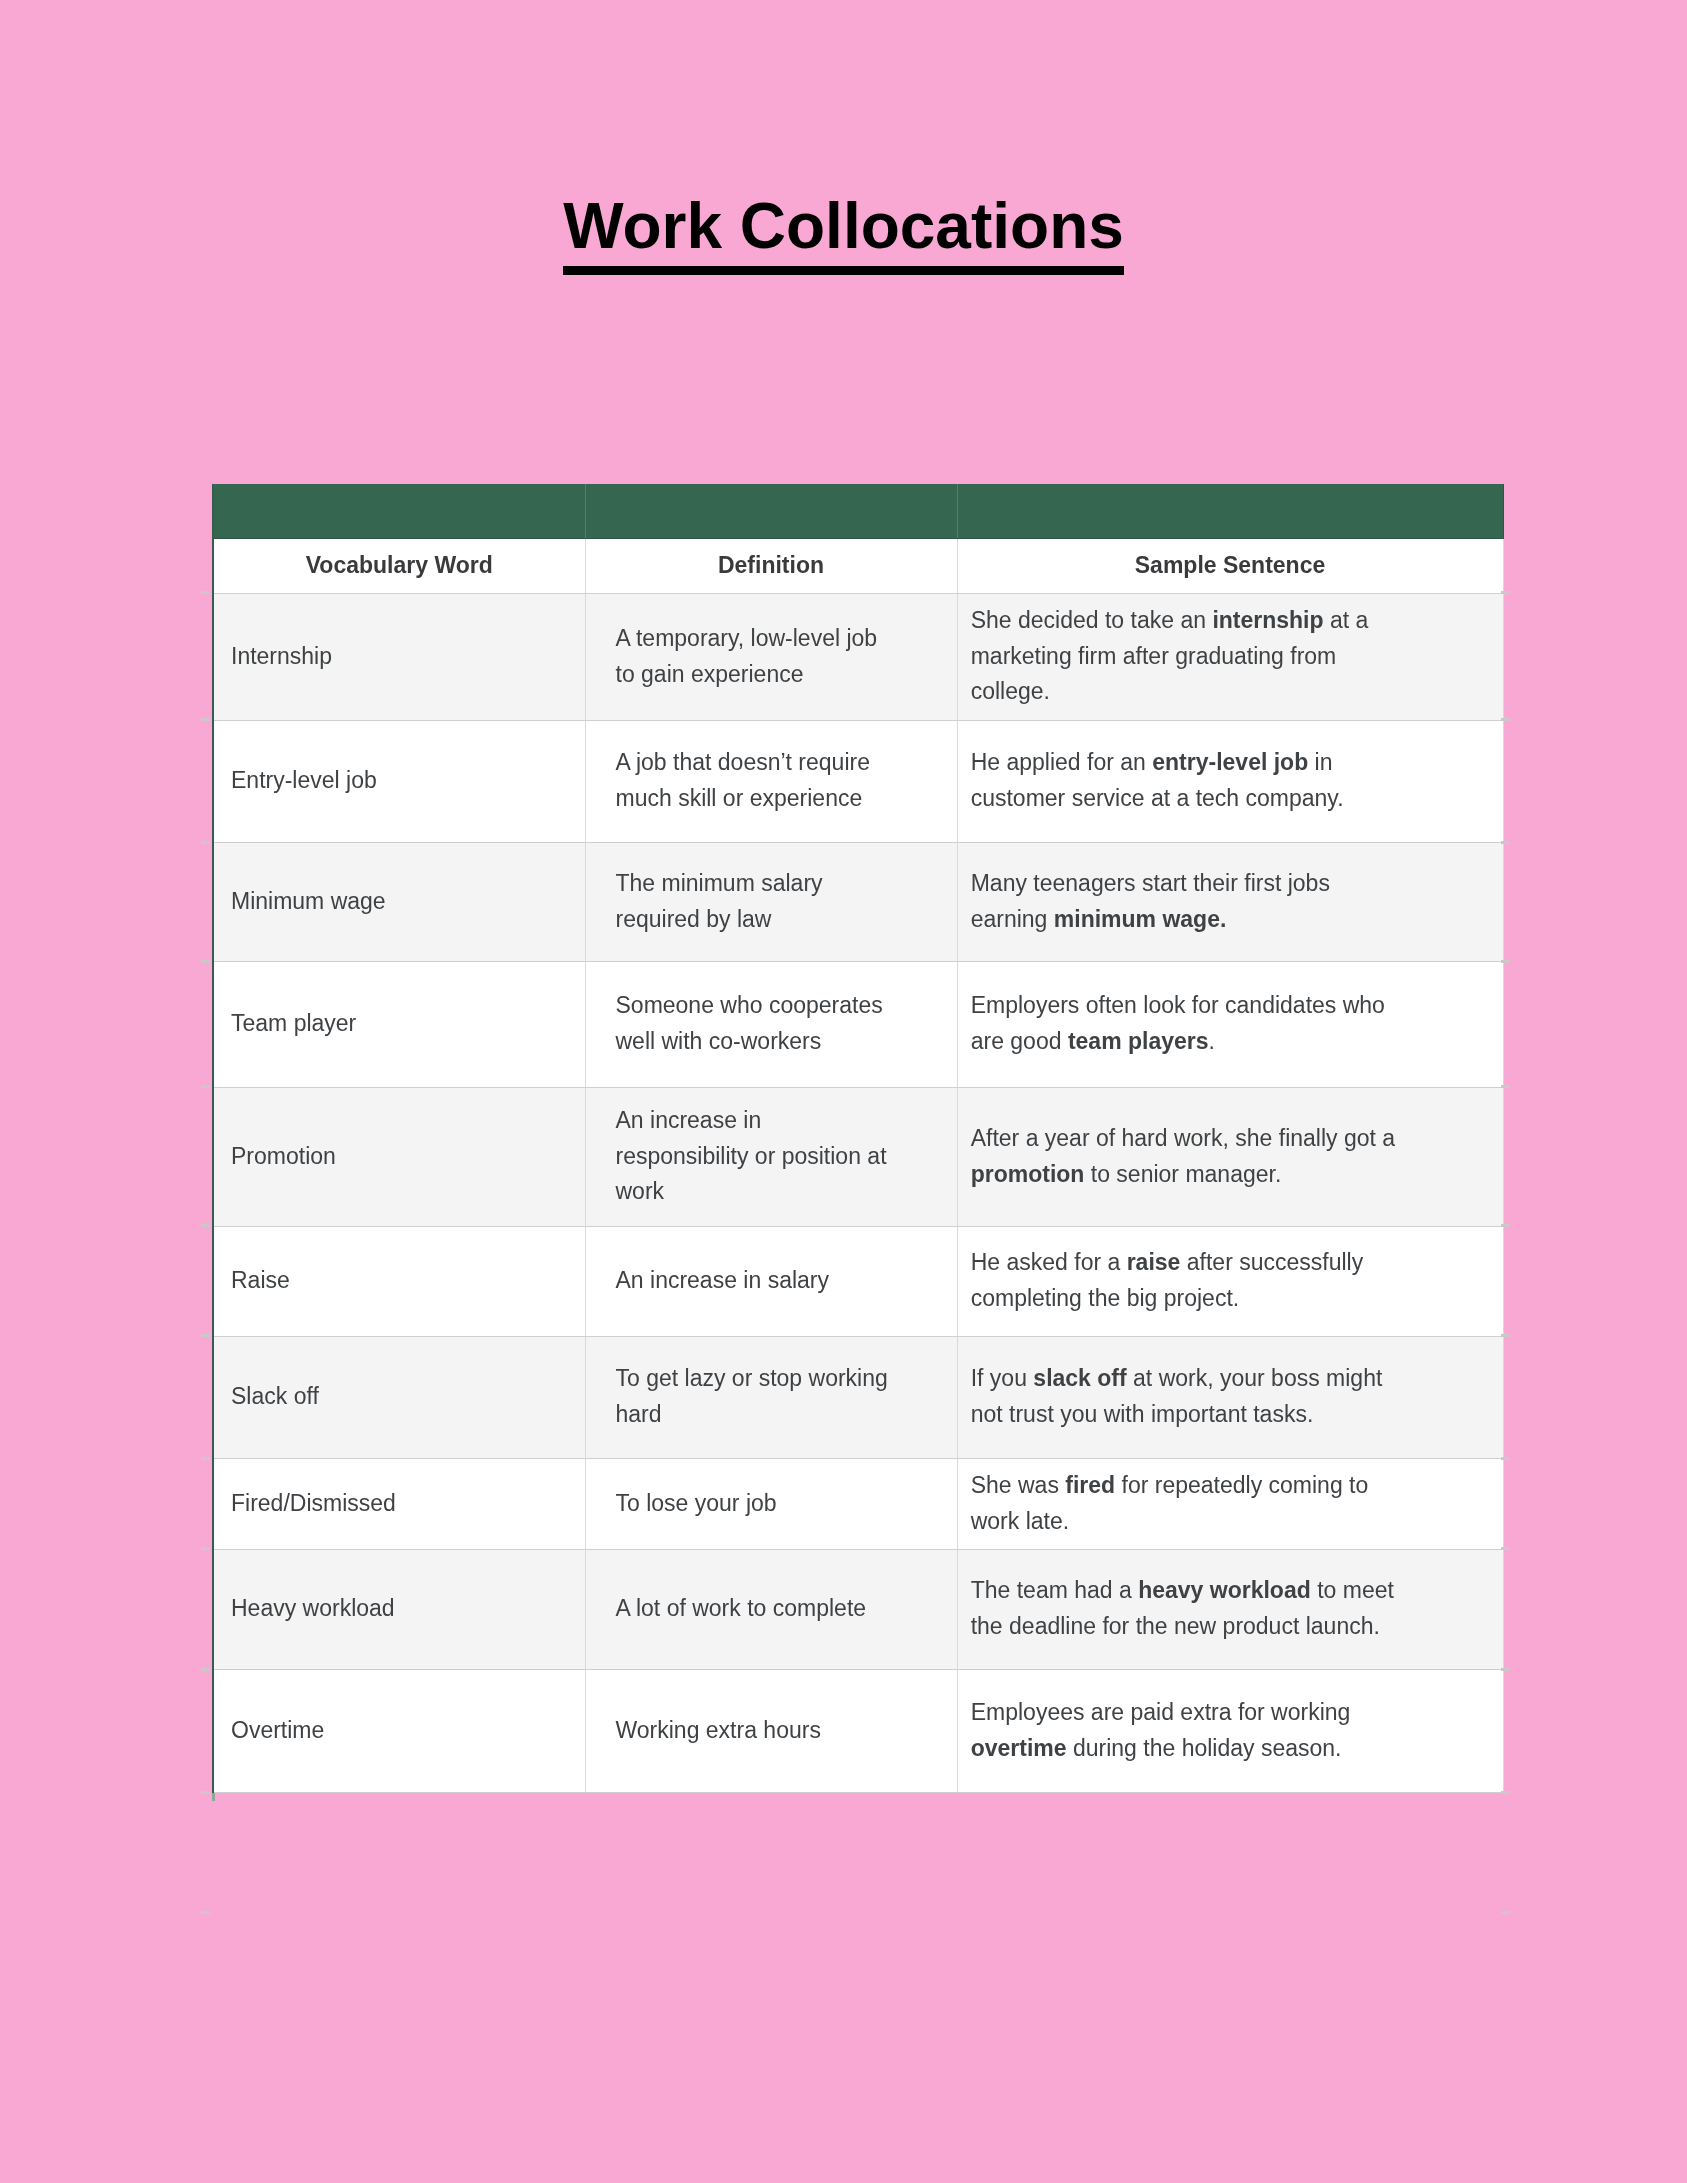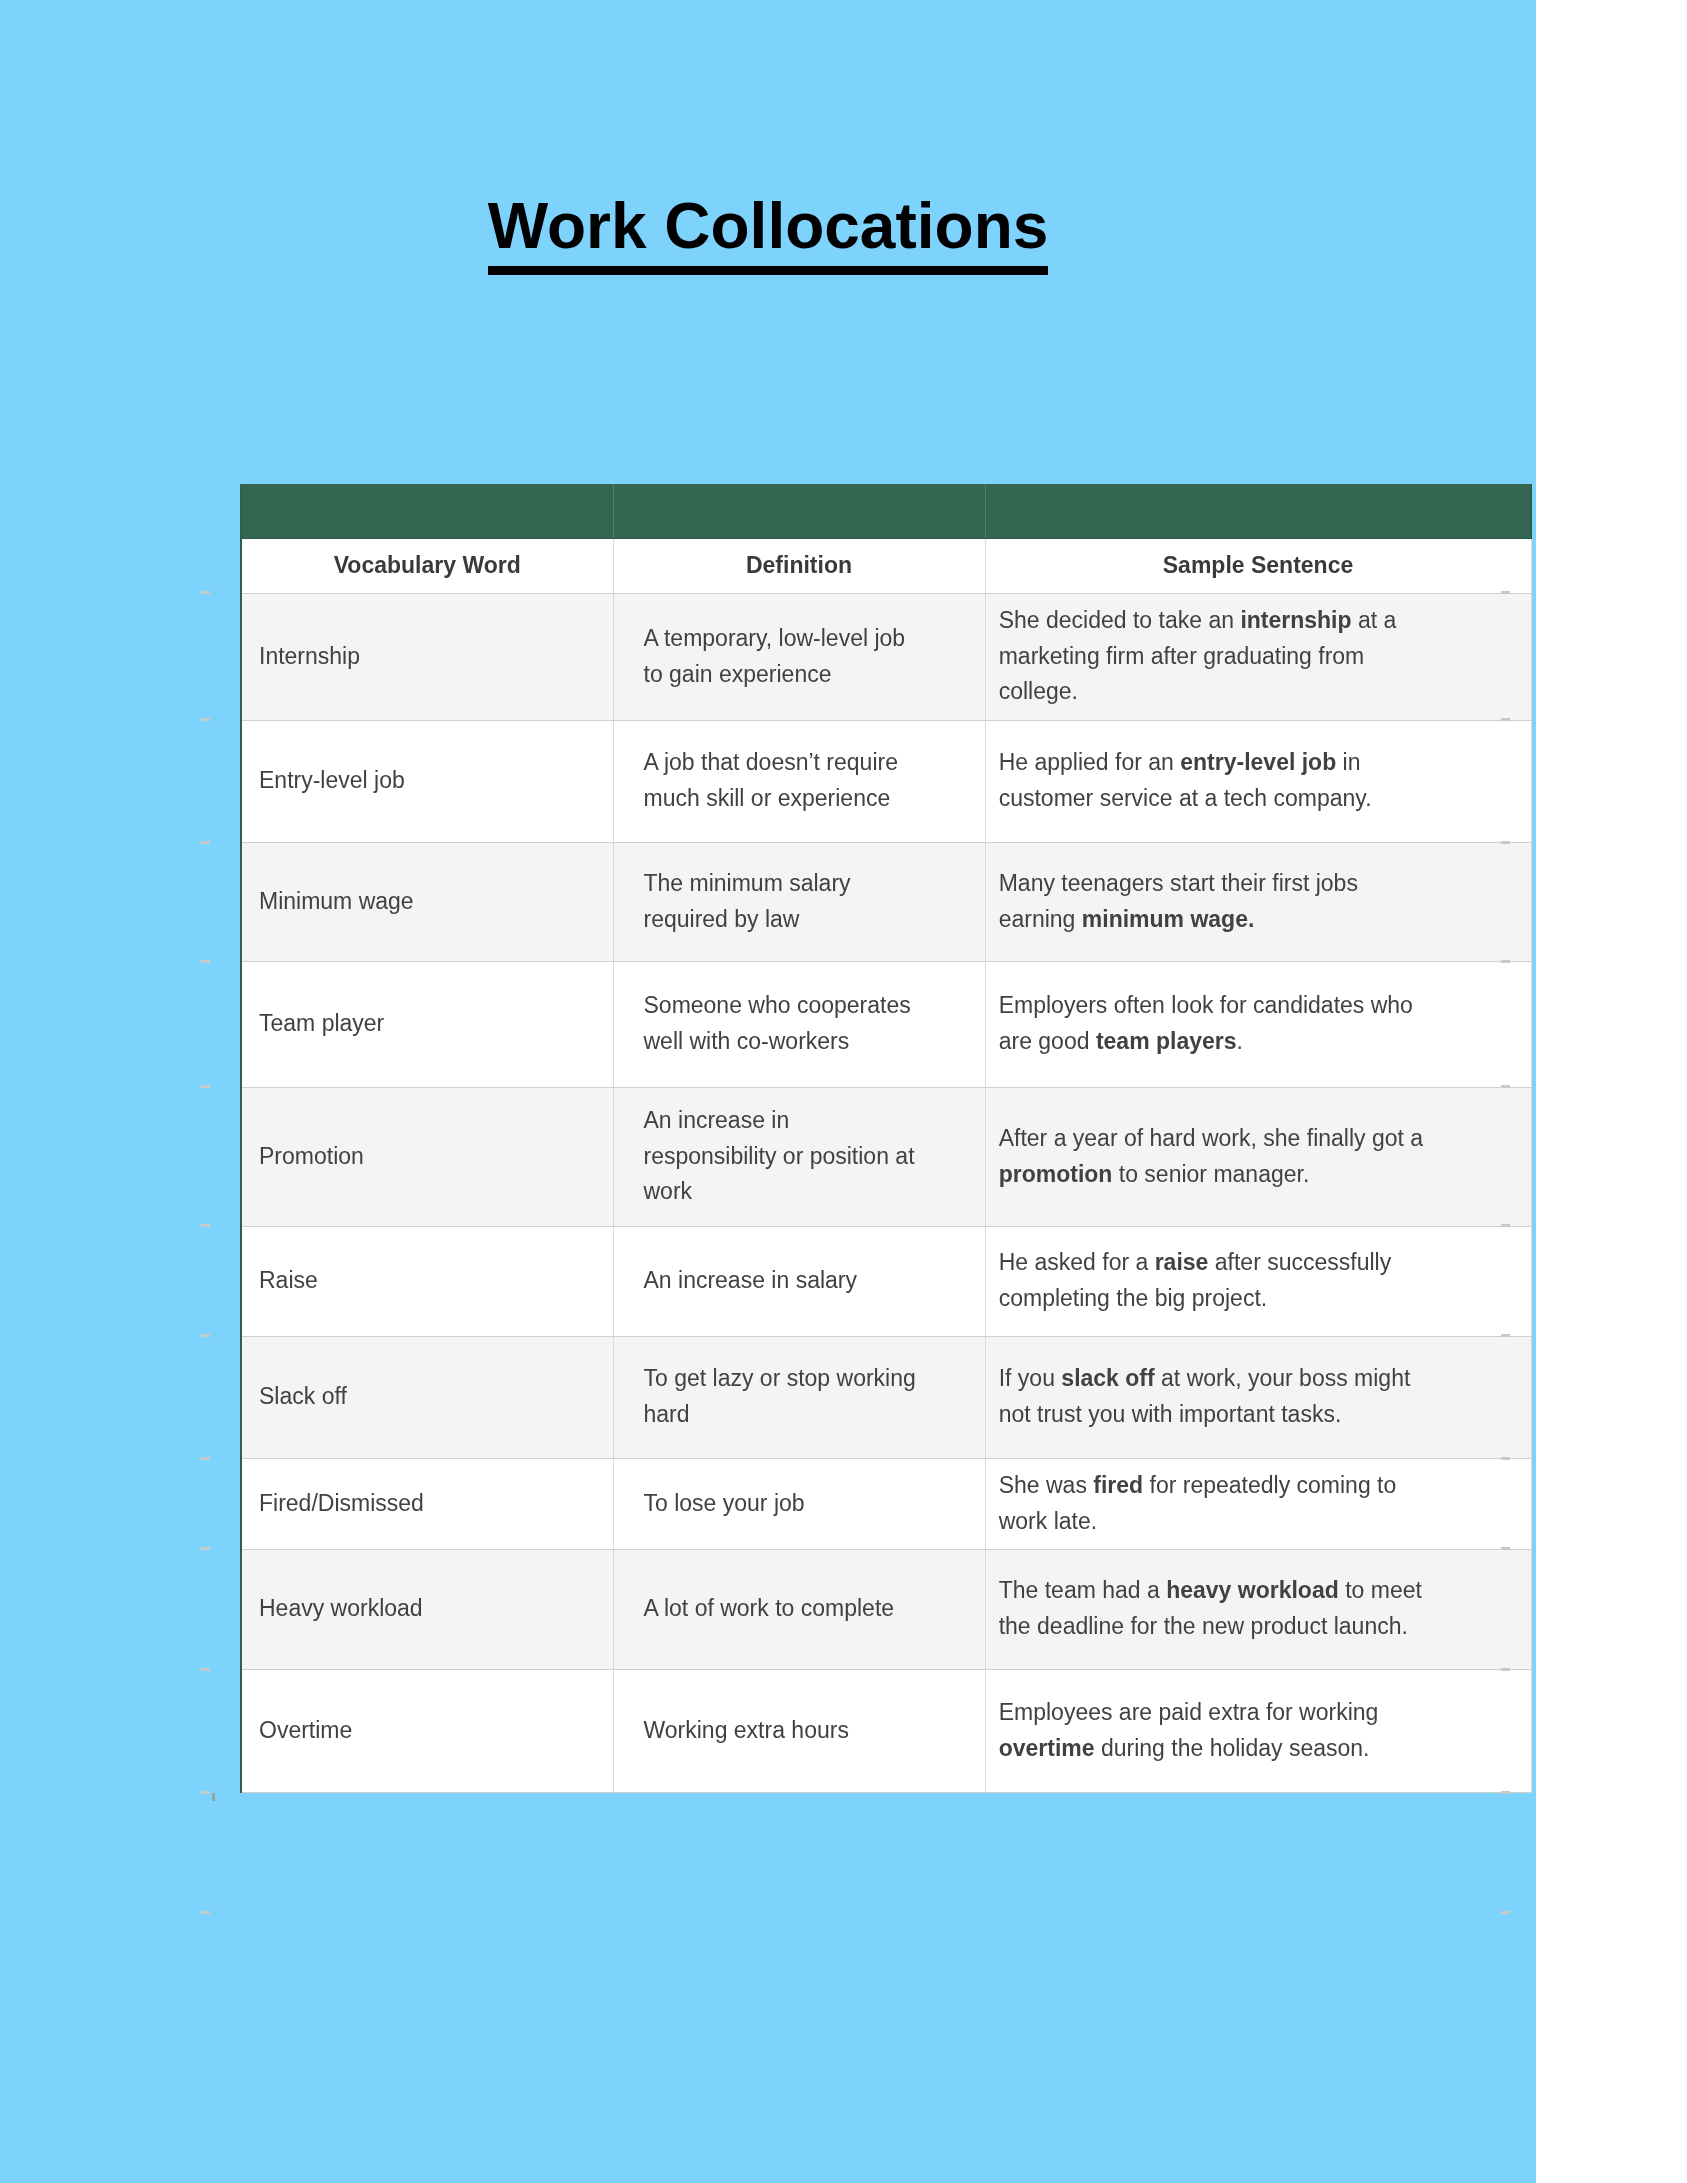--- a/index.html
+++ b/index.html
@@ -13,37 +13,36 @@
     --text:#3F4245;
     --heading-text:#3A3A3C;
   }
   *{box-sizing:border-box;}
   html,body{margin:0;padding:0;}
   body{
     width:1687px;height:2183px;background:#ffffff;
     font-family:"Liberation Sans","DejaVu Sans",sans-serif;
     overflow:hidden;
   }
-  .page{position:relative;width:1536px;height:2183px;background:#7dd3fc;}
+  .page{position:relative;width:1687px;height:2183px;background:#f9a8d4;}
 
   
   .title-wrap{position:absolute;top:191px;left:0;width:100%;text-align:center;}
   .title-text{
     display:inline-block;
     font-size:64px;font-weight:700;color:#000;
     padding-bottom:4.6px;border-bottom:9.3px solid #000;
     line-height:1.1;
   }
 
   
   .table-wrap{position:absolute;left:212px;top:484px;width:1290px;}
   table.vocab{
     border-collapse:collapse;table-layout:fixed;width:1290px;
     border-left:2px solid var(--left-border);
-    margin-left:28px;
   }
   .band td{
     height:54px;background:var(--header-green);
     border-right:1.3px solid var(--band-separator);
     border-bottom:1.3px solid var(--header-green-dark);
   }
   .band td:last-child{border-right:1.3px solid var(--header-green-dark);}
   .headrow th{
     height:55px;background:#ffffff;
     font-size:23px;font-weight:700;color:var(--heading-text);

